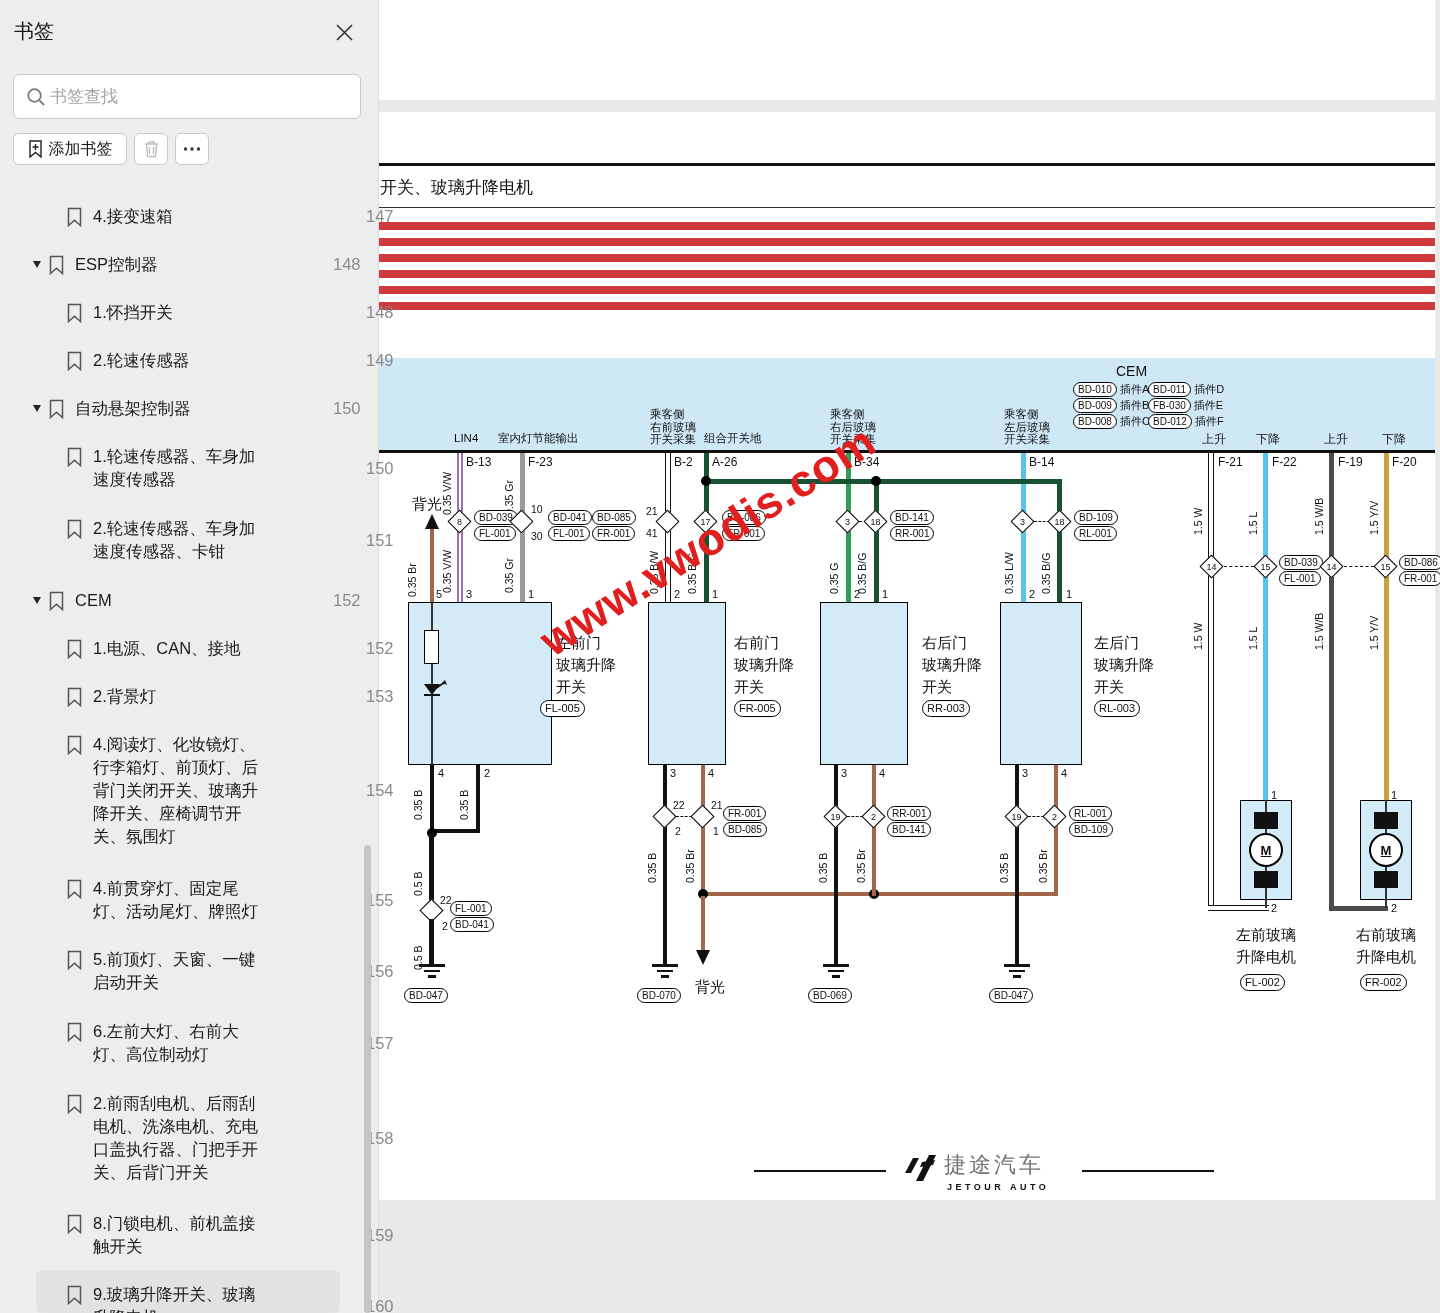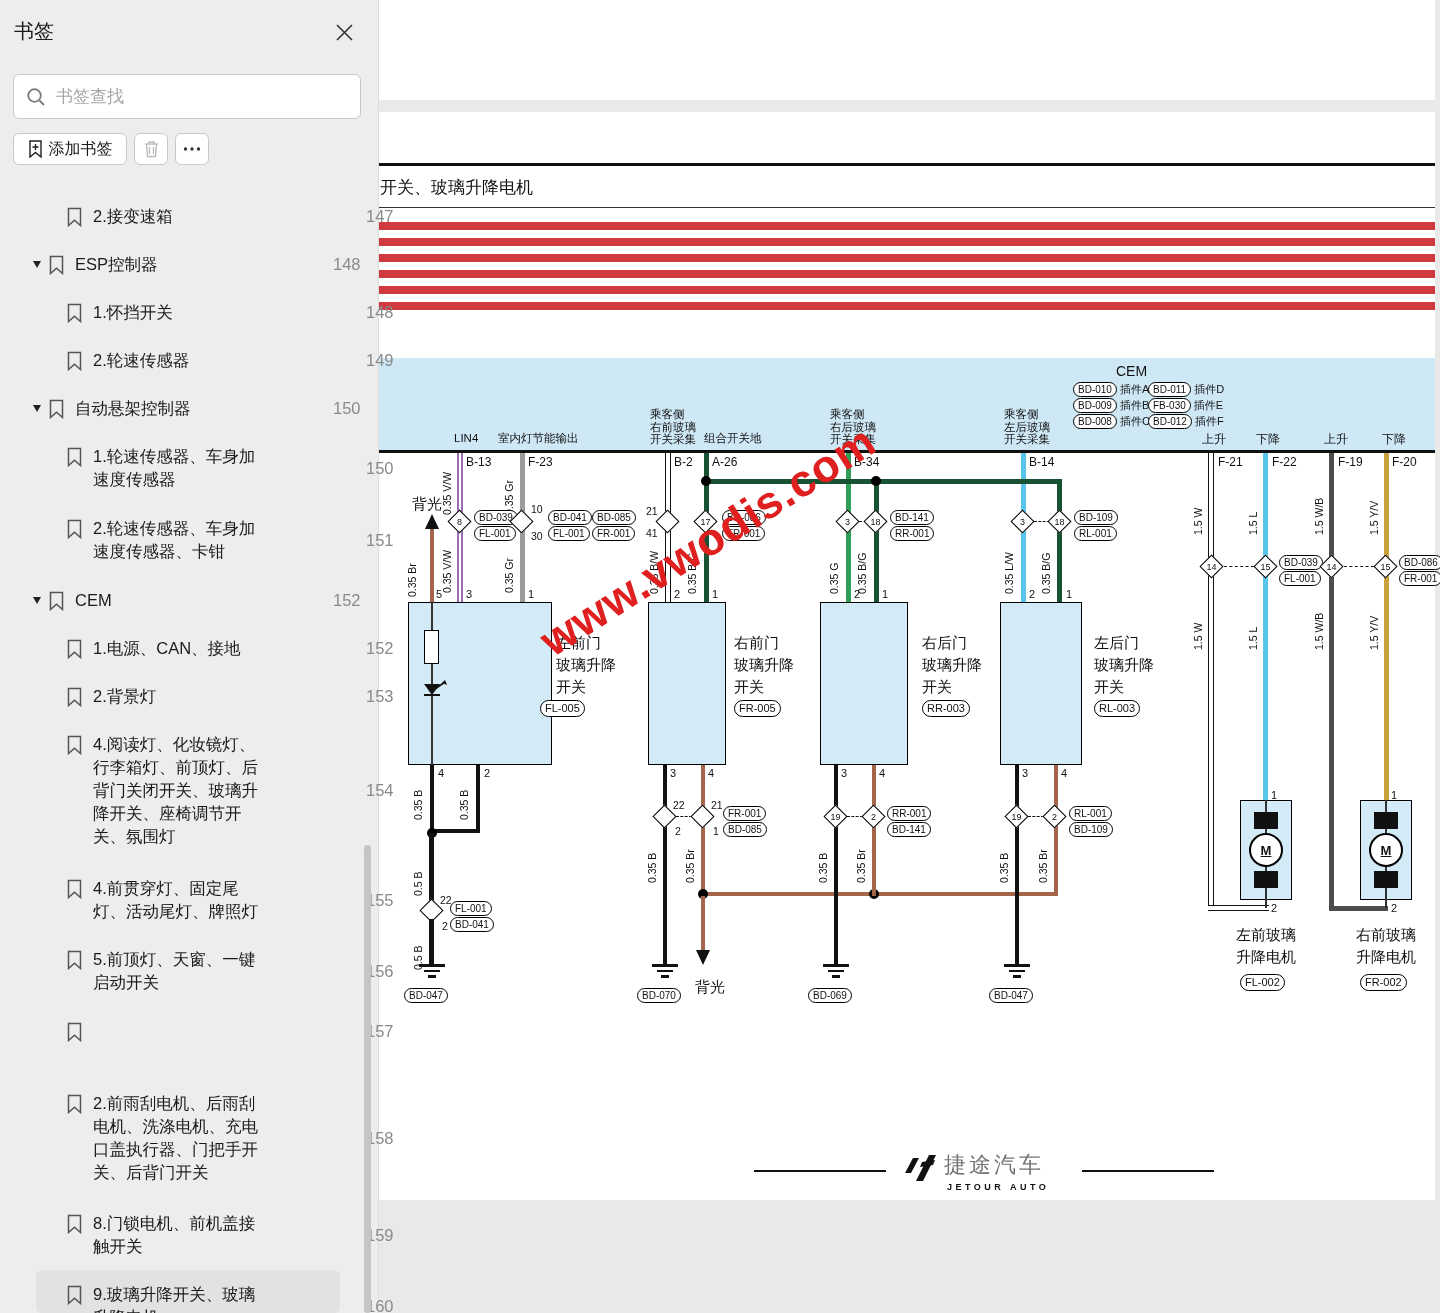--- a/index.html
+++ b/index.html
@@ -4,21 +4,21 @@
 <style>
   html,body{margin:0;padding:0}
   body{width:1440px;height:1313px;position:relative;overflow:hidden;
        font-family:"Liberation Sans","DejaVu Sans",sans-serif;background:#e9e9e9;color:#111}
   .a{position:absolute}
   
   .sidebar{position:absolute;left:0;top:0;width:378px;height:1313px;background:#ededed;border-right:1px solid #dcdcdc;z-index:10}
   .sb-title{position:absolute;left:14px;top:18px;font-size:20px;color:#1a1a1a}
   .sb-close{position:absolute;left:330px;top:18px;width:28px;height:28px;display:flex;align-items:center;justify-content:center;cursor:pointer}
   .search{position:absolute;left:13px;top:74px;width:348px;height:45px;background:#fff;border:1px solid #c9c9c9;border-radius:6px;display:flex;align-items:center;padding:0 12px;box-sizing:border-box}
-  .search input{border:none;outline:none;font-size:17px;flex:1;color:#333;background:transparent;margin-left:8px;font-family:inherit}
+  .search input{border:none;outline:none;font-size:17px;flex:1;color:#333;background:transparent;margin-left:2px;font-family:inherit}
   .search input::placeholder{color:#a5a5a5}
   .btn{position:absolute;background:#fff;border:1px solid #c9c9c9;border-radius:6px;display:flex;align-items:center;justify-content:center;box-sizing:border-box;cursor:pointer}
   .btn span{font-size:16px;margin-left:6px;color:#1a1a1a}
   .bitem{position:absolute;left:0;width:344px;display:flex;align-items:flex-start;font-size:16.5px;line-height:23px}
   .bitem .lbl{white-space:pre-line;width:212px;color:#1a1a1a}
   .bitem .pg{margin-left:auto;width:44px;color:#8a8a8a;align-self:center}
   .bitem.l1{padding-left:33px}
   .bitem.l2{padding-left:66px}
   .tg{width:0;height:0;border-left:4.5px solid transparent;border-right:4.5px solid transparent;border-top:7px solid #222;margin:8px 7px 0 0;flex-shrink:0}
   .bmk{margin:2px 10px 0 0;flex-shrink:0}
@@ -96,21 +96,21 @@
         <circle cx="15.5" cy="3" r="1.7" fill="#333"></circle>
       </svg>
   </div>
 
   <div class="selbg"></div>
 
   <div class="bitem l2" style="top:205px">
       <svg class="bmk" width="17" height="20" viewBox="0 0 17 20">
         <path d="M2.5 1.5 h12 v17 l-6-5.2 -6 5.2 z" fill="none" stroke="#555" stroke-width="1.5"></path>
       </svg>
-      <span class="lbl">2.接变速箱</span>
+      <span class="lbl">4.接变速箱</span>
       <span class="pg">147</span>
     </div>
   <div class="bitem l1" style="top:253px">
       <i class="tg"></i>
       <svg class="bmk" width="17" height="20" viewBox="0 0 17 20">
         <path d="M2.5 1.5 h12 v17 l-6-5.2 -6 5.2 z" fill="none" stroke="#555" stroke-width="1.5"></path>
       </svg>
       <span class="lbl">ESP控制器</span>
       <span class="pg">148</span>
     </div>
@@ -198,20 +198,22 @@
         <path d="M2.5 1.5 h12 v17 l-6-5.2 -6 5.2 z" fill="none" stroke="#555" stroke-width="1.5"></path>
       </svg>
       <span class="lbl">5.前顶灯、天窗、一键
 启动开关</span>
       <span class="pg">156</span>
     </div>
   <div class="bitem l2" style="top:1020px">
       <svg class="bmk" width="17" height="20" viewBox="0 0 17 20">
         <path d="M2.5 1.5 h12 v17 l-6-5.2 -6 5.2 z" fill="none" stroke="#555" stroke-width="1.5"></path>
       </svg>
+      <span class="lbl">6.左前大灯、右前大
+灯、高位制动灯</span>
       <span class="pg">157</span>
     </div>
   <div class="bitem l2" style="top:1092px">
       <svg class="bmk" width="17" height="20" viewBox="0 0 17 20">
         <path d="M2.5 1.5 h12 v17 l-6-5.2 -6 5.2 z" fill="none" stroke="#555" stroke-width="1.5"></path>
       </svg>
       <span class="lbl">2.前雨刮电机、后雨刮
 电机、洗涤电机、充电
 口盖执行器、门把手开
 关、后背门开关</span>

